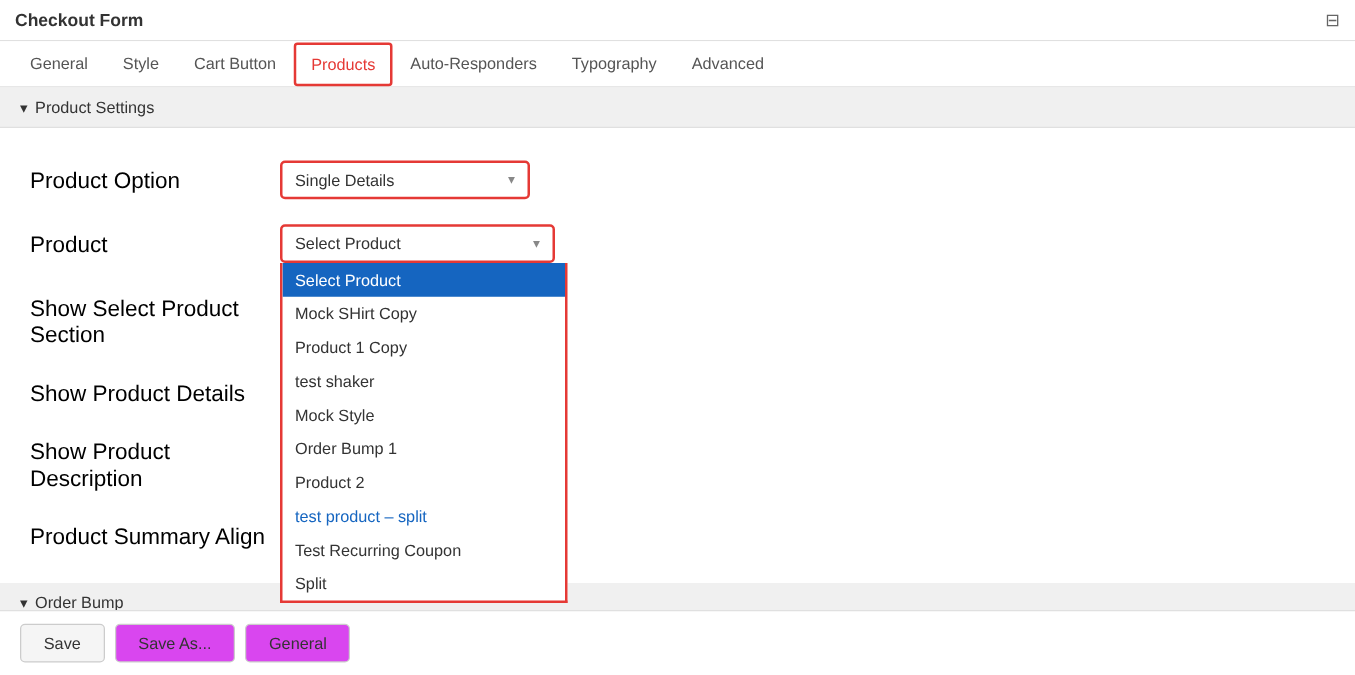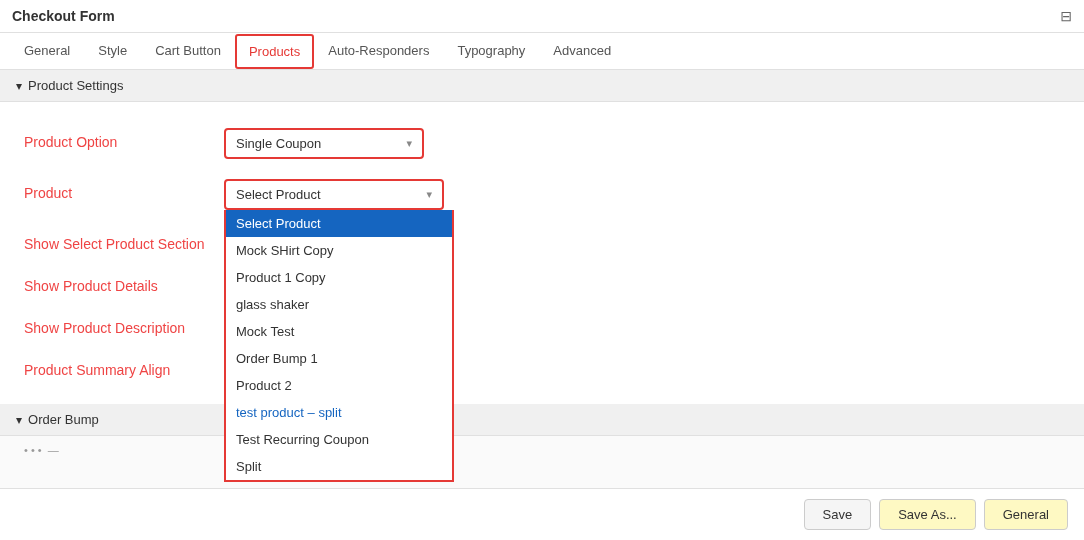--- a/index.html
+++ b/index.html
@@ -88,22 +88,22 @@
       padding: 16px 0;
     }
     .field-row {
       display: flex;
       align-items: flex-start;
       padding: 10px 24px;
     }
     .field-label {
       width: 200px;
       flex-shrink: 0;
-      font-size: 14px;
-      color: #ef4444;
+      font-size: 18px;
+      color: #000000;
       padding-top: 6px;
     }
     .field-control {
       flex: 1;
       position: relative;
     }
     .select-box {
       display: flex;
       align-items: center;
       justify-content: space-between;
@@ -157,34 +157,34 @@
     .dots-row {
       display: flex;
       align-items: center;
       padding: 8px 24px;
       color: #999;
       font-size: 11px;
     }
     .footer-bar {
       display: flex;
       align-items: center;
-      justify-content: flex-end;
+      justify-content: flex-start;
       gap: 8px;
       padding: 10px 16px;
       background: #fff;
       border-top: 1px solid #e0e0e0;
       flex-shrink: 0;
     }
     .btn {
       padding: 7px 18px;
       font-size: 13px;
       border-radius: 4px;
       cursor: pointer;
       border: 1px solid #ccc;
-      background: #fef9c3;
+      background: #d946ef;
       color: #333;
     }
     .btn.primary {
       background: #f5f5f5;
       color: #333;
     }
     ::-webkit-scrollbar { width: 6px; }
     ::-webkit-scrollbar-thumb { background: #bbb; border-radius: 3px; }
     ::-webkit-scrollbar-track { background: #f0f0f0; }
   </style>
@@ -214,42 +214,42 @@
       <span class="chevron">▾</span>
       <span>Product Settings</span>
     </div>
 
     <div class="section-body">
 
       <div class="field-row">
         <div class="field-label">Product Option</div>
         <div class="field-control">
           <div class="select-box" style="border: 2px solid #e53935;">
-            <span>Single Coupon</span>
+            <span>Single Details</span>
             <span class="chevron-down">▾</span>
           </div>
         </div>
       </div>
 
       <div class="field-row" style="align-items: flex-start;">
         <div class="field-label">Product</div>
         <div class="field-control">
           <div class="dropdown-wrapper">
 
             <div class="select-box product-select">
               <span>Select Product</span>
               <span class="chevron-down">▾</span>
             </div>
 
             <div class="dropdown-list">
               <div class="dropdown-item selected">Select Product</div>
               <div class="dropdown-item">Mock SHirt Copy</div>
               <div class="dropdown-item">Product 1 Copy</div>
-              <div class="dropdown-item">glass shaker</div>
-              <div class="dropdown-item">Mock Test</div>
+              <div class="dropdown-item">test shaker</div>
+              <div class="dropdown-item">Mock Style</div>
               <div class="dropdown-item">Order Bump 1</div>
               <div class="dropdown-item">Product 2</div>
               <div class="dropdown-item blue-text">test product – split</div>
               <div class="dropdown-item">Test Recurring Coupon</div>
               <div class="dropdown-item">Split</div>
 
             </div>
           </div>
         </div>
       </div>

